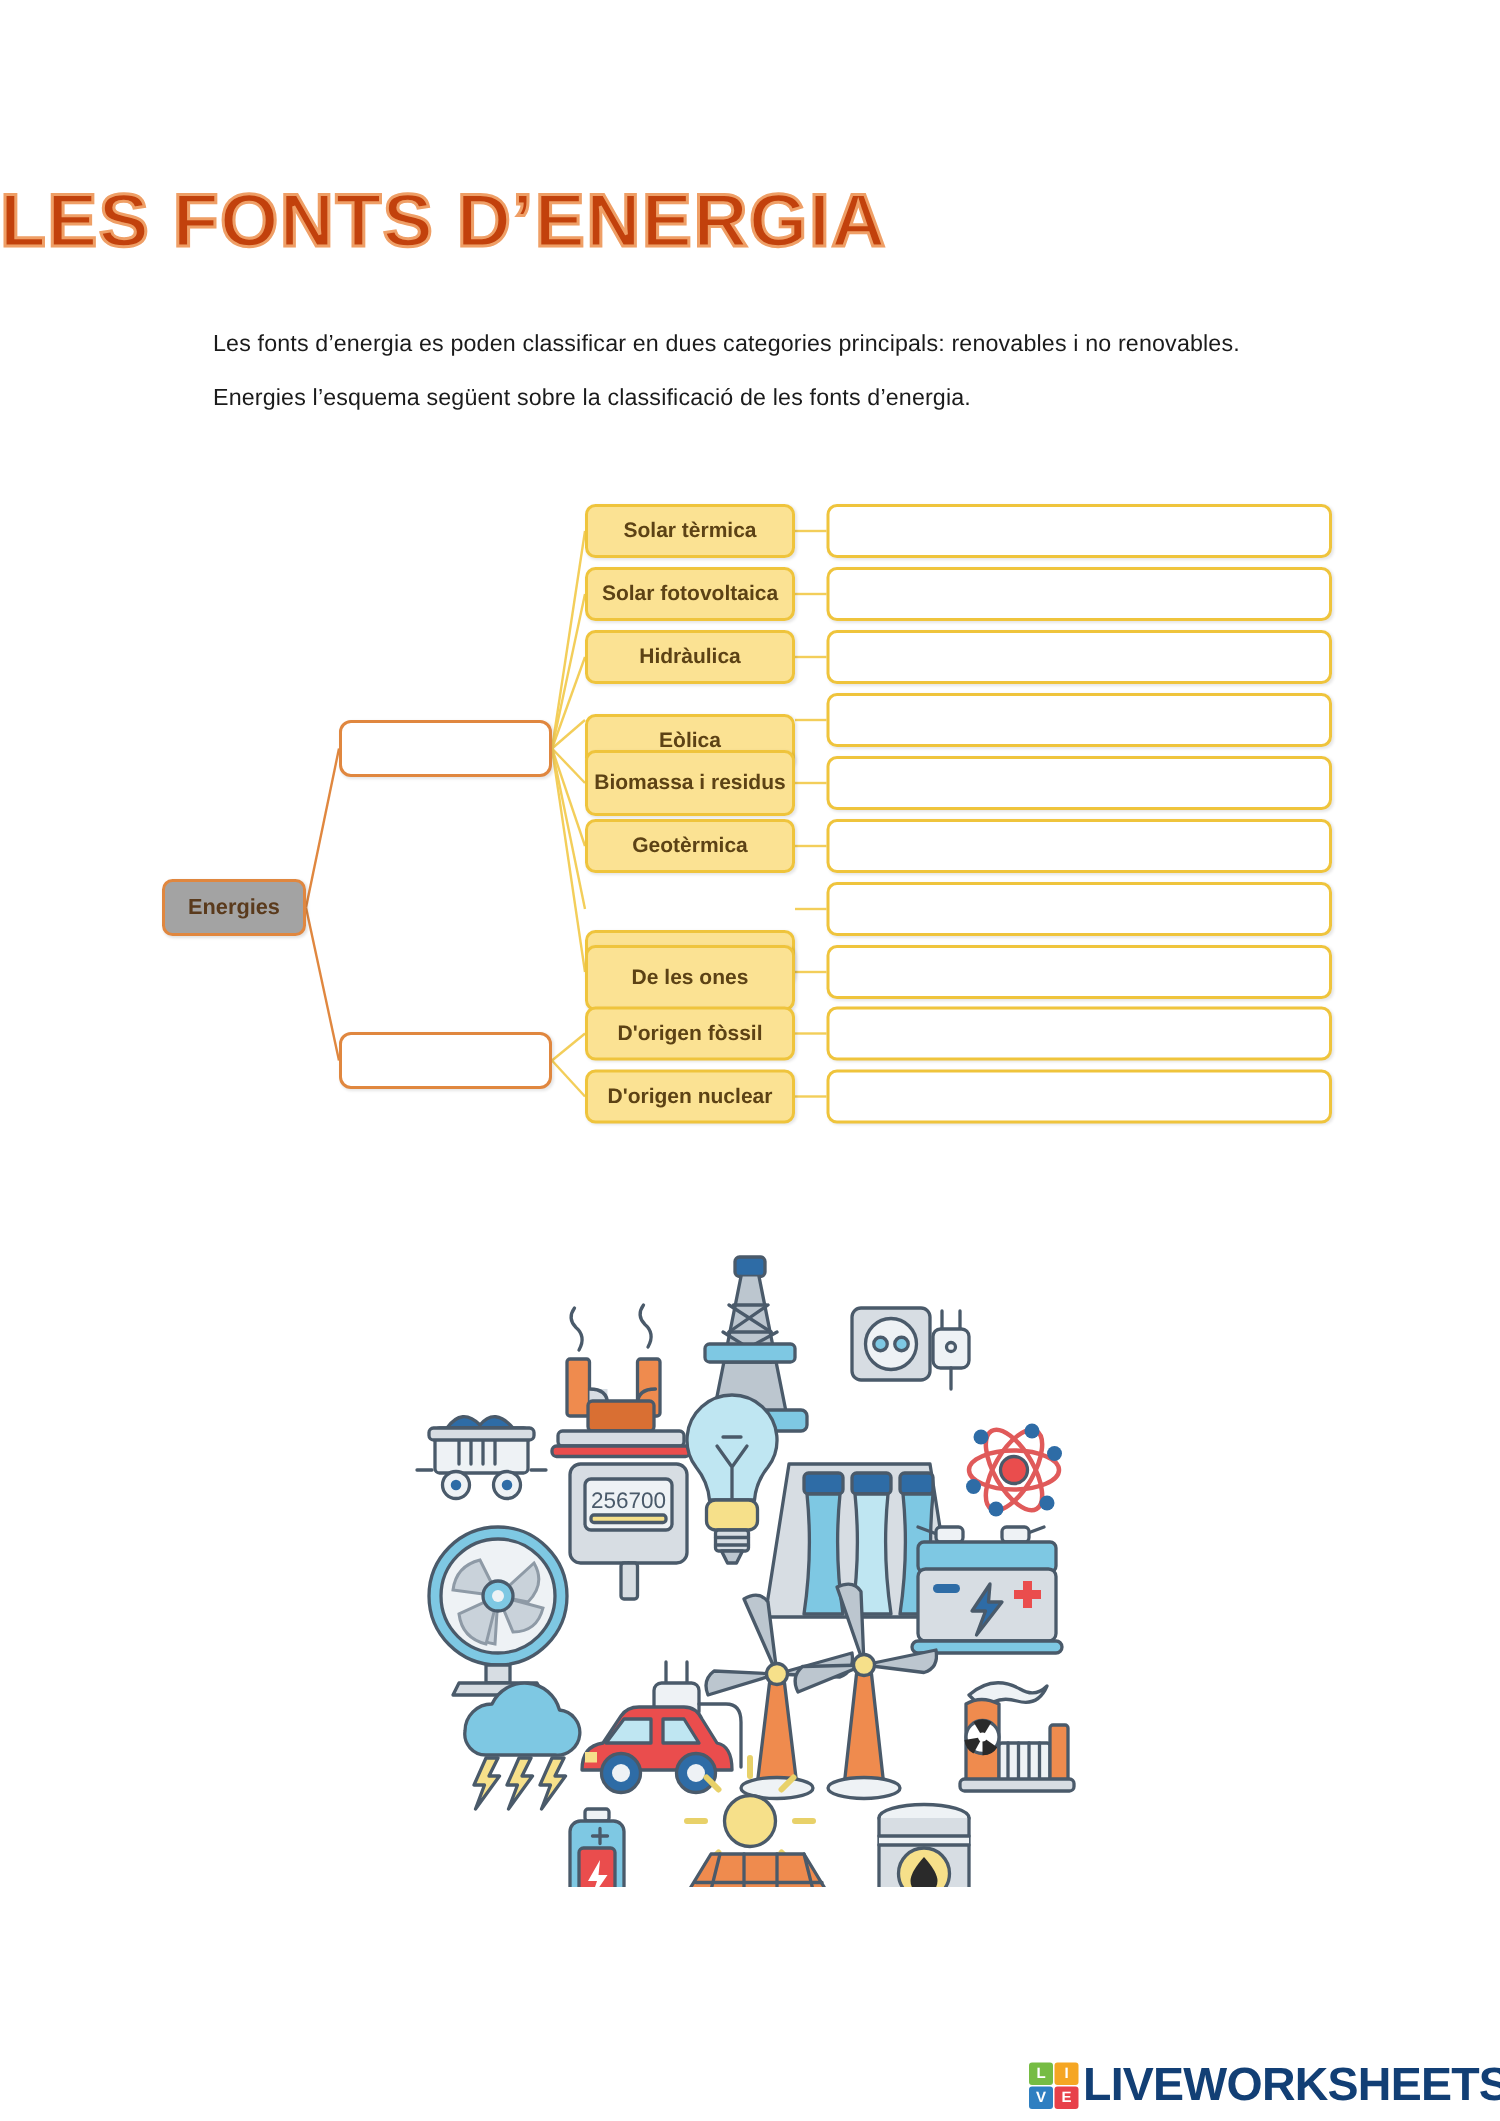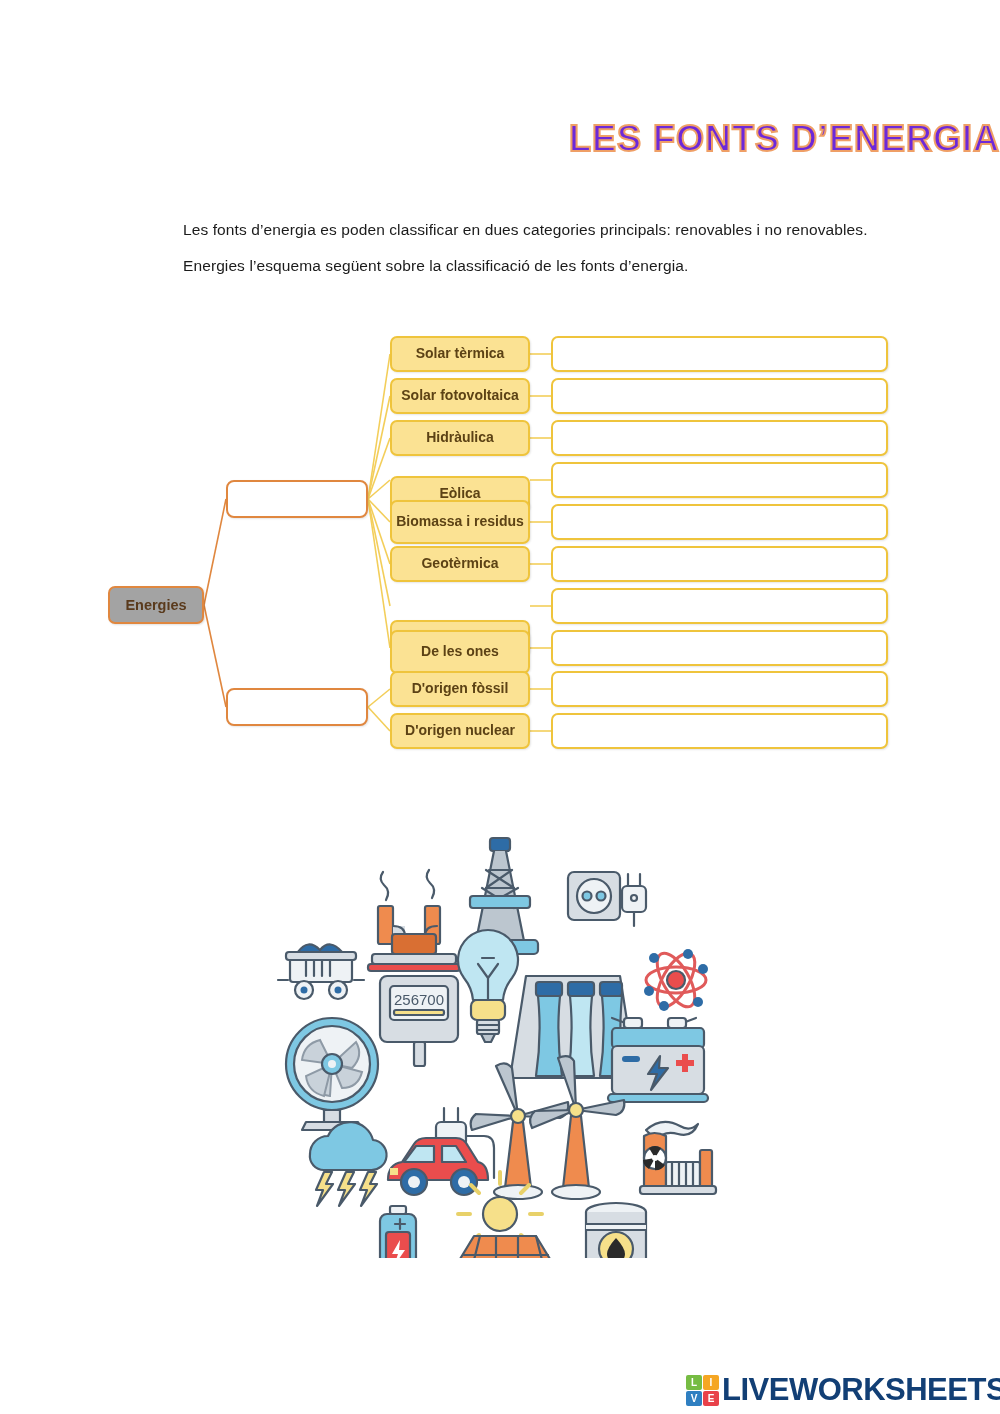--- a/index.html
+++ b/index.html
@@ -14,37 +14,36 @@
     font-family: "Liberation Sans", sans-serif;
     overflow: hidden;
   }
 
   
   #worksheet-title {
     position: absolute;
     top: 118px;
     left: 0;
     width: 1000px;
-    text-align: right;
-    font-size: 36px;
+    text-align: left;
+    font-size: 50px;
     font-weight: bold;
     letter-spacing: 1px;
-    color: #6d28d9;
+    color: #c2410c;
     -webkit-text-stroke: 2px #ef9f66;
     text-shadow: 0 0 0 #ef9f66;
   }
 
   
   .intro-line {
     position: absolute;
     left: 142px;
     font-size: 15.5px;
     color: #1b1b1b;
     letter-spacing: 0.1px;
-    margin-left: 41px;
   }
   #intro-line-1 { top: 221px; }
   #intro-line-2 { top: 257px; }
 
   
   #diagram {
     position: absolute;
     left: 0;
     top: 0;
     width: 1000px;

